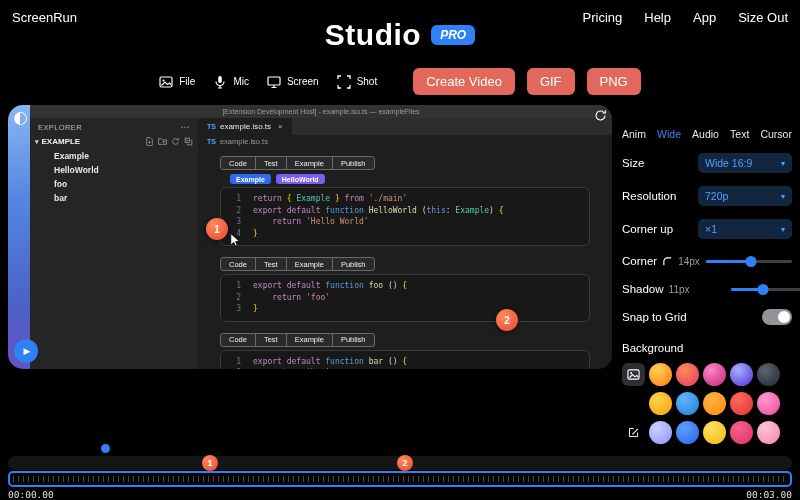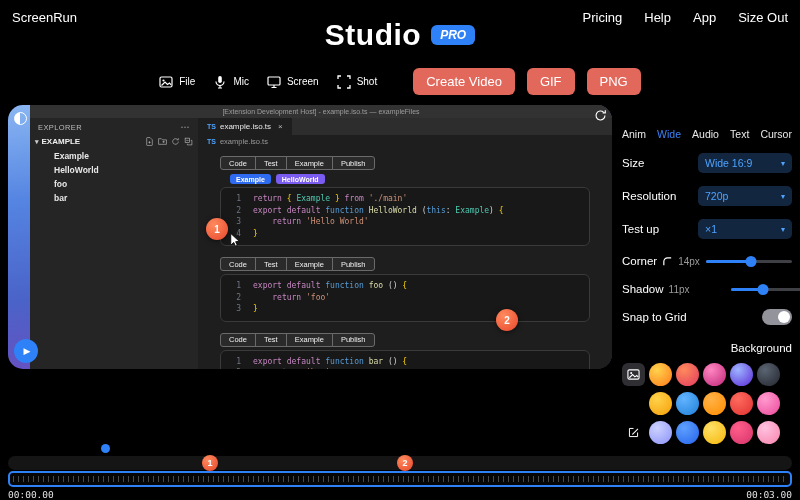--- a/index.html
+++ b/index.html
@@ -335,21 +335,21 @@
     </div>
   </div>
   <div class="row">
     <span>Resolution</span>
     <div class="select">
       <span>720p</span>
       <span class="chevd">▾</span>
     </div>
   </div>
   <div class="row">
-    <span>Test up</span>
+    <span>Corner up</span>
     <div class="select">
       <span>×1</span>
       <span class="chevd">▾</span>
     </div>
   </div>
   <div class="row">
     <span class="lbl-group">
       <span>Corner</span>
       <svg width="11" height="11" viewBox="0 0 12 12">
           <path d="M2 10V6a4 4 0 0 1 4-4h4" fill="none" stroke="#fff" stroke-width="1.3"></path>
@@ -373,21 +373,21 @@
         <div class="sl-thumb" style="left: 38%;"></div>
     </div>
   </div>
   <div class="row row-tight">
     <span>Snap to Grid</span>
     <div class="toggle">
         <div class="knob"></div>
       </div>
   </div>
 
-  <div class="row" style="justify-content:flex-end;">
+  <div class="row" style="justify-content:flex-start;">
     <span>Background</span>
   </div>
 
   <div class="sw-row">
     <div class="icon-tile">
       <svg width="13" height="13" viewBox="0 0 14 14">
           <rect x="1" y="2" width="12" height="10" rx="1.5" fill="none" stroke="#fff" stroke-width="1.2"></rect>
           <circle cx="4.5" cy="5.5" r="1.1" fill="#fff"></circle>
           <path d="M2.5 10.5 6 7l2.5 2.5L10.5 8l1.6 1.8" fill="none" stroke="#fff" stroke-width="1.2"></path>
         </svg>

